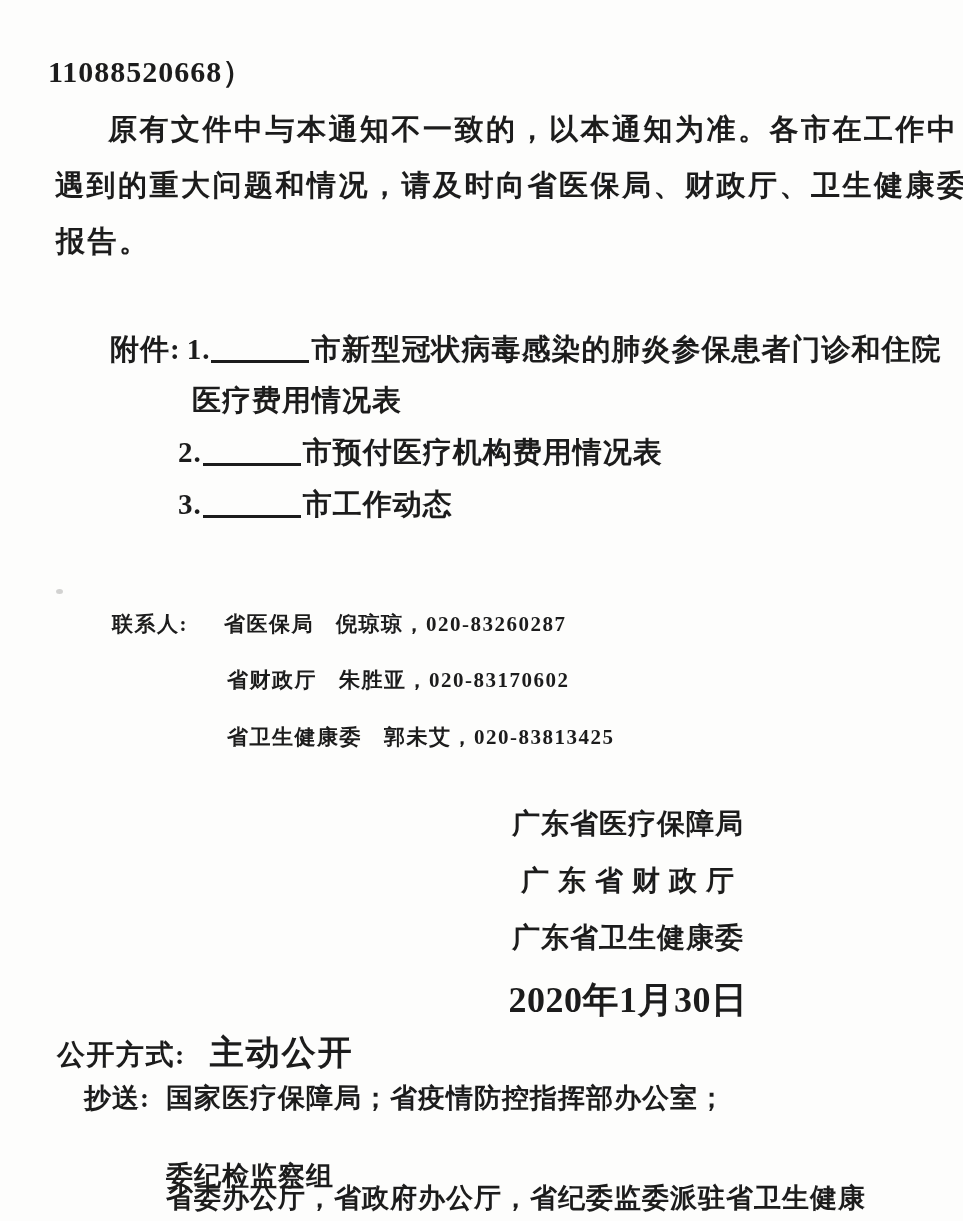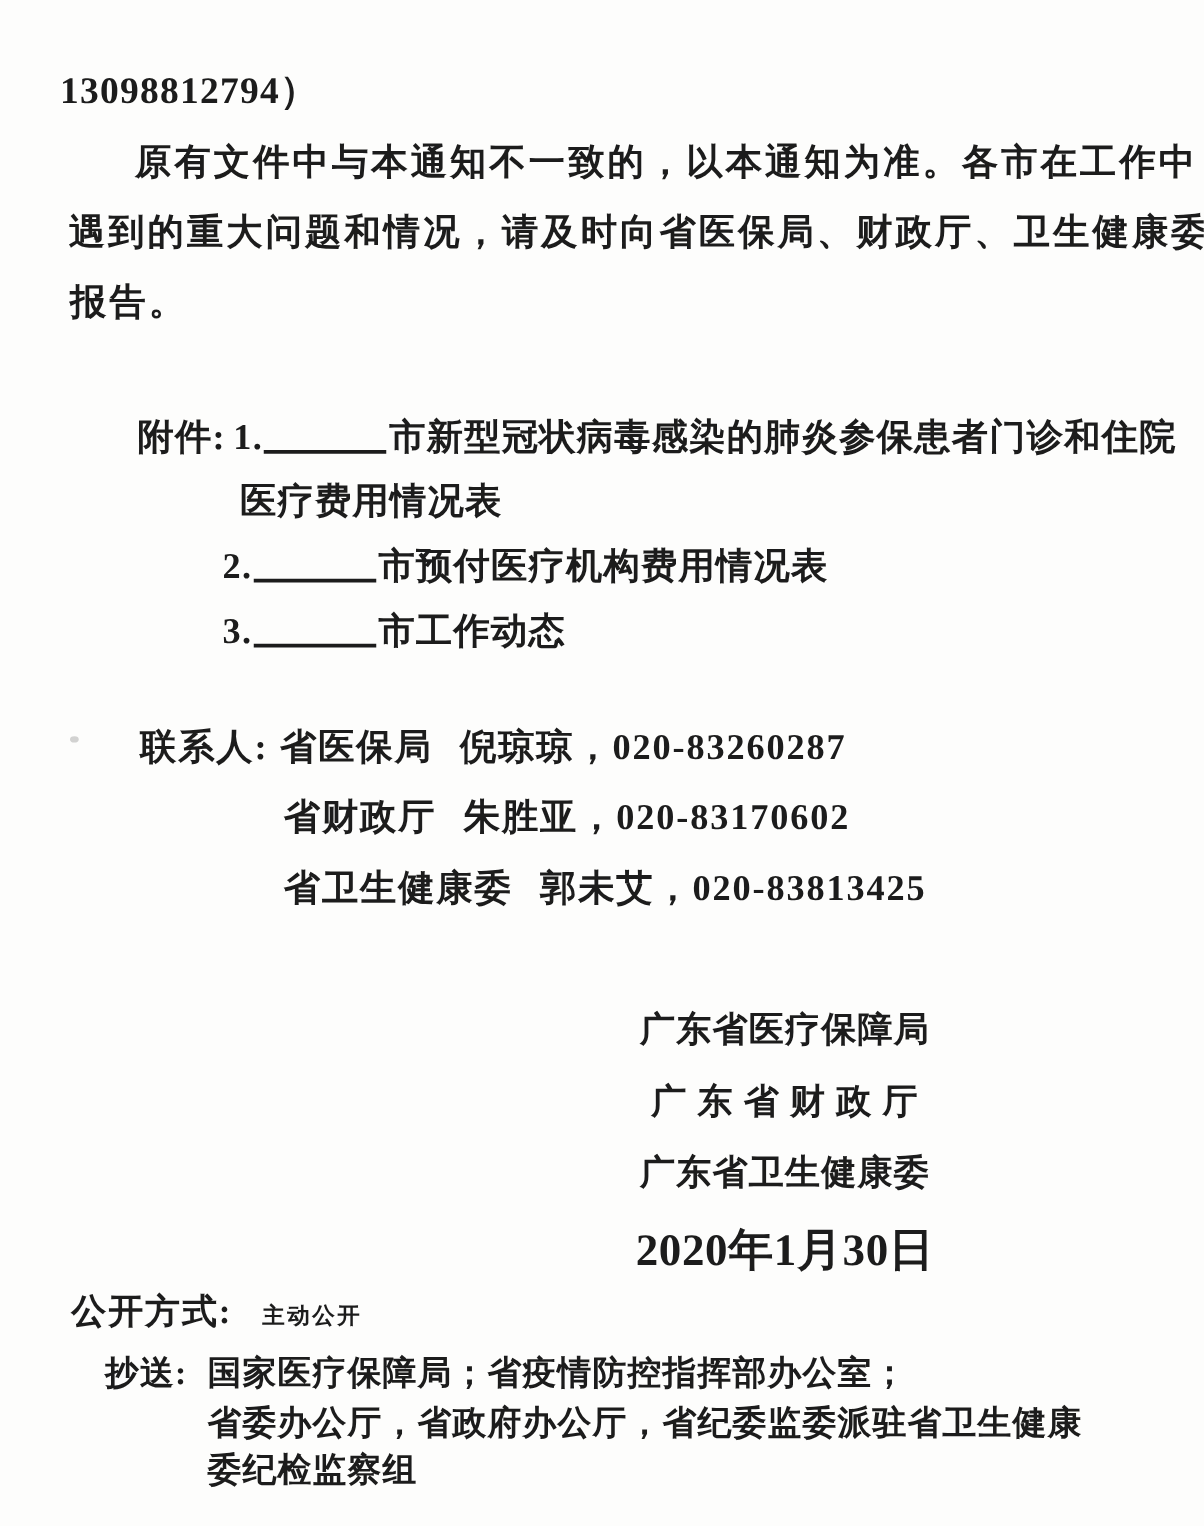--- a/index.html
+++ b/index.html
@@ -20,42 +20,42 @@
 
   .att-row, .att-cont { font-size:29px; letter-spacing:1px; }
   .att-label { margin-right:6px; }
   .att-num { font-weight:700; }
   .blank {
     display:inline-block; width:98px; height:26px;
     border-bottom:3px solid var(--ink);
     vertical-align:-4px; margin:0 2px 0 1px;
   }
 
-  .contact-line, .contacts-label { font-size:29px; letter-spacing:1.5px; }
+  .contact-line, .contacts-label { font-size:21px; letter-spacing:1.5px;margin-top:32px; }
   .cgap { display:inline-block; width:22px; }
 
   .sig-block { width:240px; }
   .sig-line { height:57px; text-align:center; font-size:28px; letter-spacing:1px; }
   .sig-date { font-size:36px; letter-spacing:0.5px; }
 
   .disc-label { font-size:28px; font-weight:800; letter-spacing:1.5px; }
-  .disc-value { font-size:18px; margin-left:24px; letter-spacing:2px;font-family:Liberation Mono, monospace; }
+  .disc-value { font-size:34px; margin-left:24px; letter-spacing:2px;font-family:Liberation Mono, monospace; }
   .cc-label, .cc-line { font-size:27px; letter-spacing:1px;text-align:center; }
 
   .speck {
     position:absolute; left:56px; top:589px; width:7px; height:5px;
     background:rgba(60,60,60,.22); border-radius:50%;
   }
 </style>
 </head>
 <body>
 
 <div class="page">
 
-  <div class="abs frag" style="left:48px; top:52px">13098812794）</div>
+  <div class="abs frag" style="left:48px; top:52px">11088520668）</div>
 
   <div class="abs body-line" style="left:108px; top:110px">原有文件中与本通知不一致的，以本通知为准。各市在工作中</div>
   <div class="abs body-line" style="left:55px; top:166px">遇到的重大问题和情况，请及时向省医保局、财政厅、卫生健康委</div>
   <div class="abs body-line" style="left:56px; top:222px">报告。</div>
 
   <div class="abs att-row" style="left:110px; top:330px">
     <span class="att-label">附件:</span><span class="att-num">1.</span><span class="blank"></span><span>市新型冠状病毒感染的肺炎参保患者门诊和住院</span>
   </div>
   <div class="abs att-cont" style="left:192px; top:381px">医疗费用情况表</div>
 
@@ -86,16 +86,16 @@
     <div class="sig-line">广东省卫生健康委</div>
     <div class="sig-line sig-date">2020年1月30日</div>
   </div>
 
   <div class="abs" style="left:57px; top:1030px">
     <span class="disc-label">公开方式:</span><span class="disc-value">主动公开</span>
   </div>
 
   <div class="abs cc-label" style="left:84px; top:1080px">抄送:</div>
   <div class="abs cc-line" style="left:166px; top:1080px">国家医疗保障局；省疫情防控指挥部办公室；</div>
-  <div class="abs cc-line" style="left:166px; top:1120px">省委办公厅，省政府办公厅，省纪委监委派驻省卫生健康</div>
+  <div class="abs cc-line" style="left:166px; top:1180px">省委办公厅，省政府办公厅，省纪委监委派驻省卫生健康</div>
   <div class="abs cc-line" style="left:166px; top:1158px">委纪检监察组</div>
 
 </div>
 
 </body></html>

